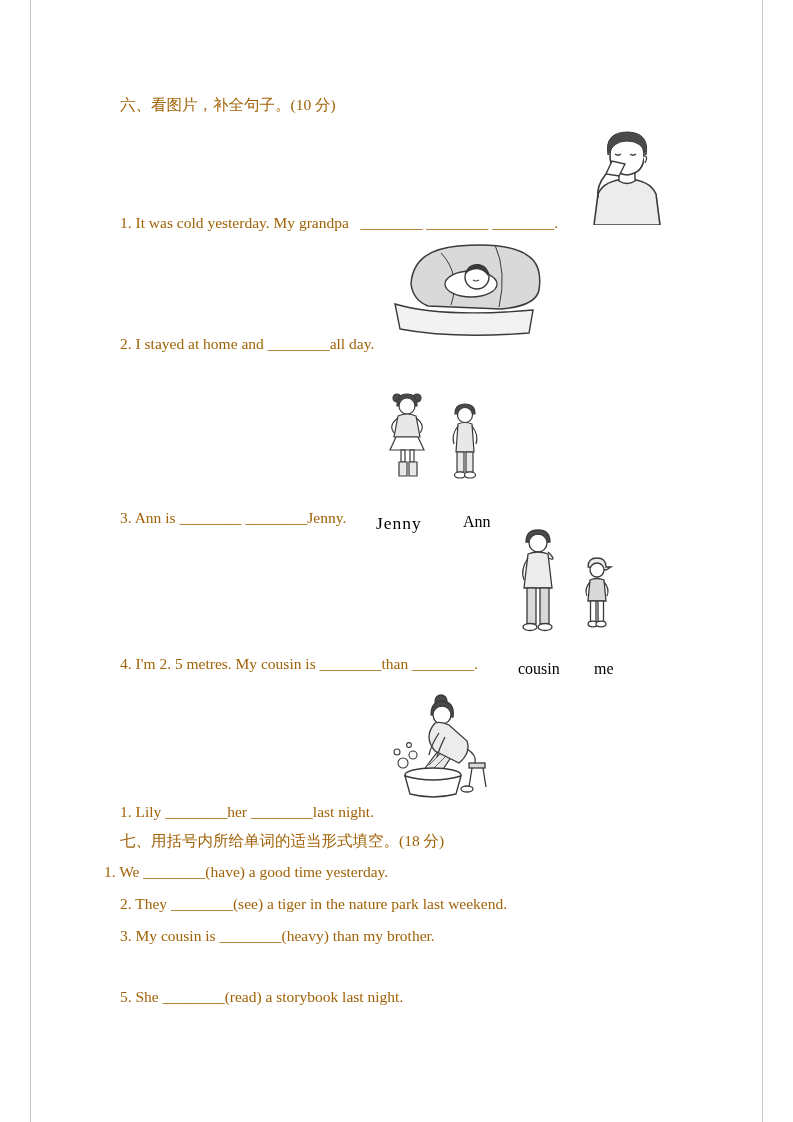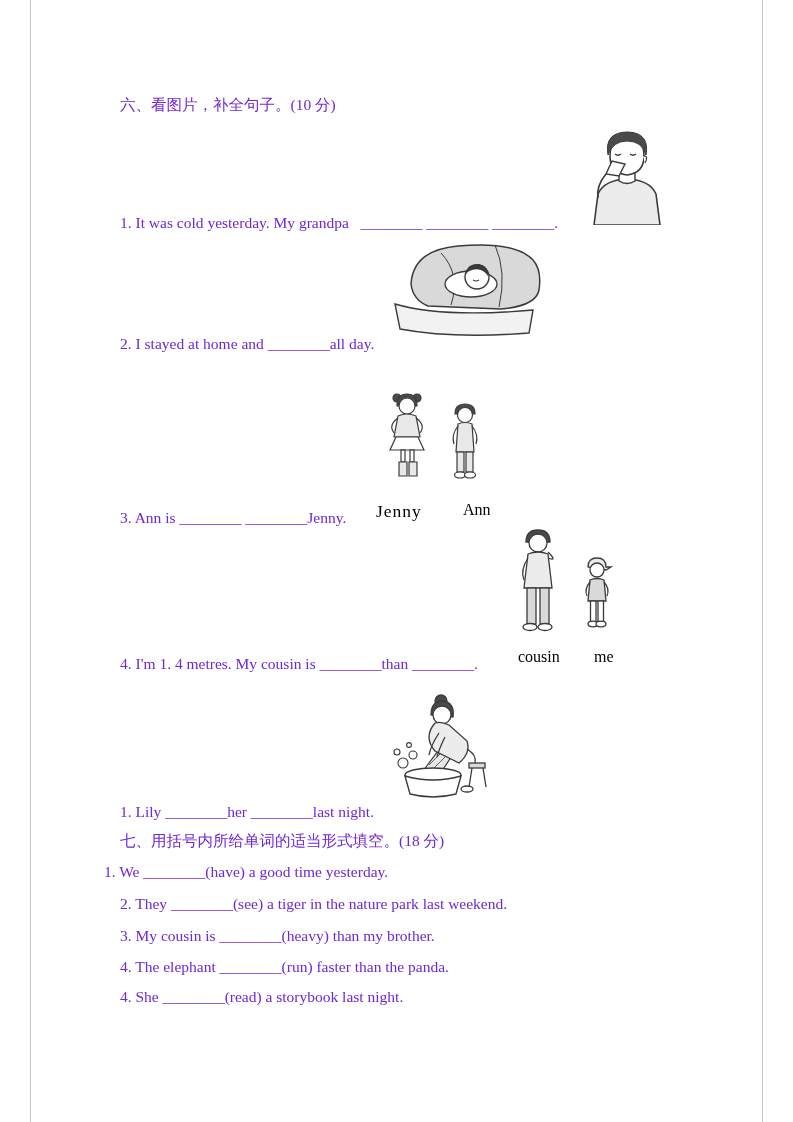--- a/index.html
+++ b/index.html
@@ -14,27 +14,28 @@
   }
   .edge-line {
     position:absolute; top:0; bottom:0; width:1px;
     background:#c6c6c6;
   }
   .text {
     position:absolute;
     font-size:15.5px;
     line-height:1.2;
     white-space:pre;
-    color:#6d28d9;
+    color:#a16207;
   }
   .heading { font-size:15.5px; }
   .fig-label {
     position:absolute;
     font-size:16px;
     white-space:pre;
+    margin-top:12px;
   }
   .fig-label.big { font-size:17.5px; letter-spacing:1px; }
   .illus { position:absolute; }
   svg { display:block; }
 </style>
 </head>
 <body>
 
 <div class="page">
 
@@ -130,21 +131,21 @@
         <rect x="6.5" y="43" width="5.5" height="21" fill="#ffffff"></rect>
         <rect x="14" y="43" width="5.5" height="21" fill="#ffffff"></rect>
         <ellipse cx="9" cy="66" rx="5" ry="2.8"></ellipse>
         <ellipse cx="17" cy="66" rx="5" ry="2.8"></ellipse>
       </g>
     </svg>
   </div>
   <div class="fig-label" style="left:518px; top:648px">cousin</div>
   <div class="fig-label" style="left:594px; top:648px">me</div>
 
-  <div class="text" style="left:120px; top:655px">4. I'm 1. 4 metres. My cousin is ________than ________.</div>
+  <div class="text" style="left:120px; top:655px">4. I'm 2. 5 metres. My cousin is ________than ________.</div>
 
   <div class="illus" style="left:383px; top:693px">
     <svg width="125" height="110" viewBox="0 0 125 110">
       <circle cx="20" cy="70" r="5" fill="none" stroke="#3a3a3a" stroke-width="1.1"></circle>
       <circle cx="30" cy="62" r="4" fill="none" stroke="#3a3a3a" stroke-width="1.1"></circle>
       <circle cx="14" cy="59" r="3" fill="none" stroke="#3a3a3a" stroke-width="1.1"></circle>
       <circle cx="26" cy="52" r="2.4" fill="none" stroke="#3a3a3a" stroke-width="1.1"></circle>
       <path d="M40 78 L64 46 L76 52 L55 84 Z" fill="#e8e8e8" stroke="#3a3a3a" stroke-width="1.2"></path>
       <path d="M46 72 L66 52 M50 76 L70 56" stroke="#3a3a3a" stroke-width="0.8" fill="none"></path>
       <ellipse cx="50" cy="82" rx="28" ry="7" fill="#ffffff" stroke="#3a3a3a" stroke-width="1.4"></ellipse>
@@ -164,16 +165,15 @@
     </svg>
   </div>
 
   <div class="text" style="left:120px; top:803px">1. Lily ________her ________last night.</div>
 
   <div class="text heading" style="left:120px; top:832px">七、用括号内所给单词的适当形式填空。(18 分)</div>
 
   <div class="text" style="left:104px; top:863px">1. We ________(have) a good time yesterday.</div>
   <div class="text" style="left:120px; top:895px">2. They ________(see) a tiger in the nature park last weekend.</div>
   <div class="text" style="left:120px; top:927px">3. My cousin is ________(heavy) than my brother.</div>
-  <div class="text" style="left:120px; top:958px">4. The elephant ________(run) faster than the panda.</div>
-  <div class="text" style="left:120px; top:988px">4. She ________(read) a storybook last night.</div>
+  <div class="text" style="left:120px; top:988px">5. She ________(read) a storybook last night.</div>
 
 </div>
 
 </body></html>

